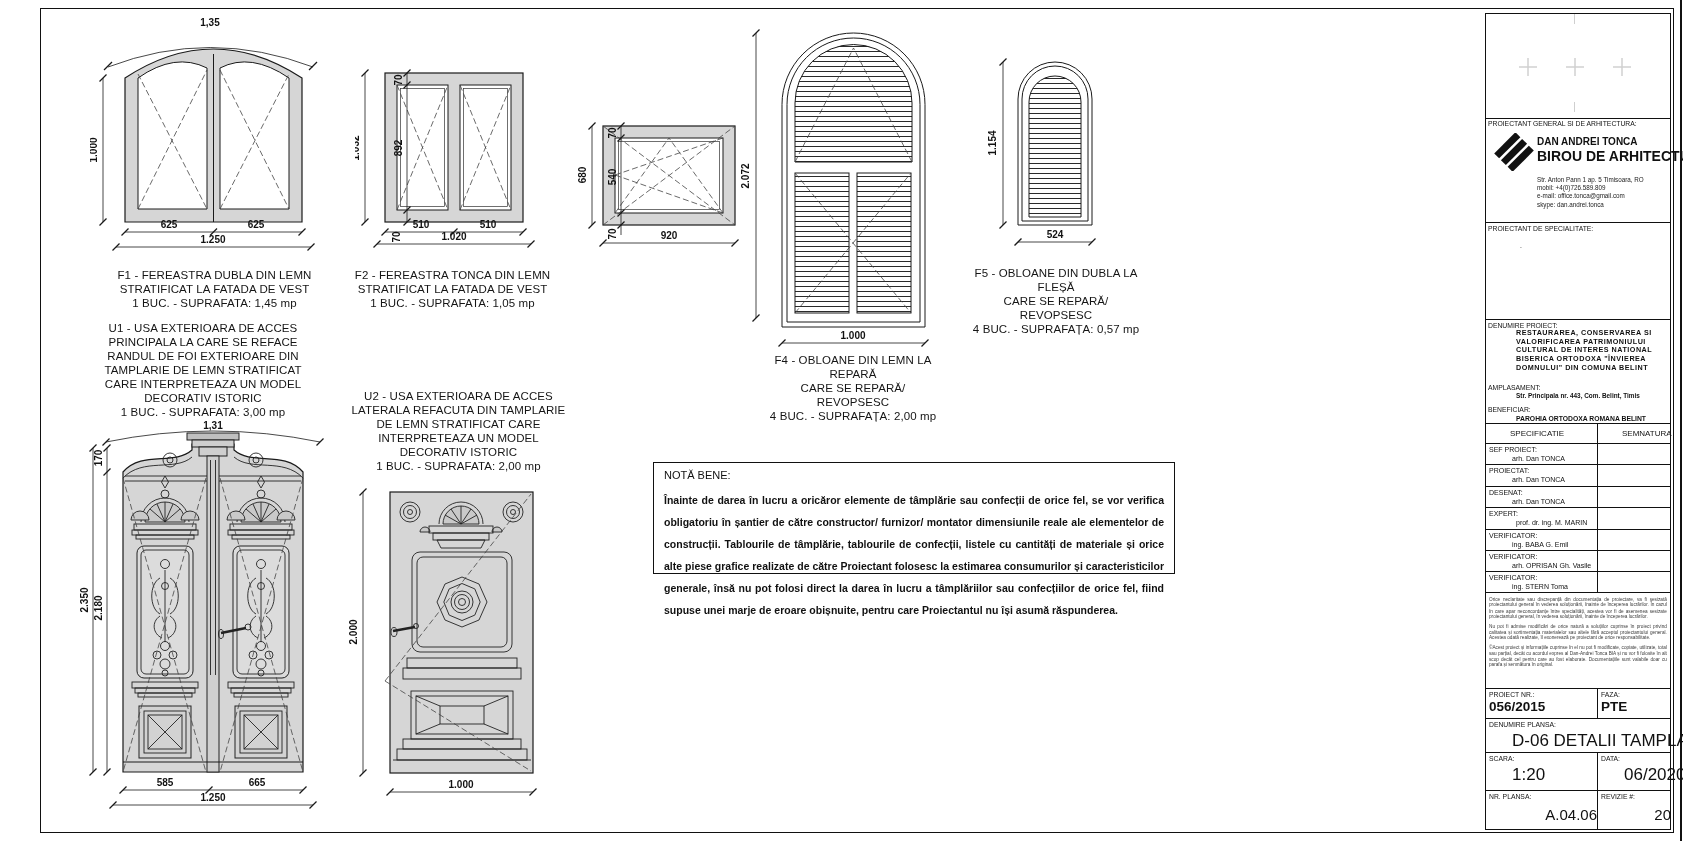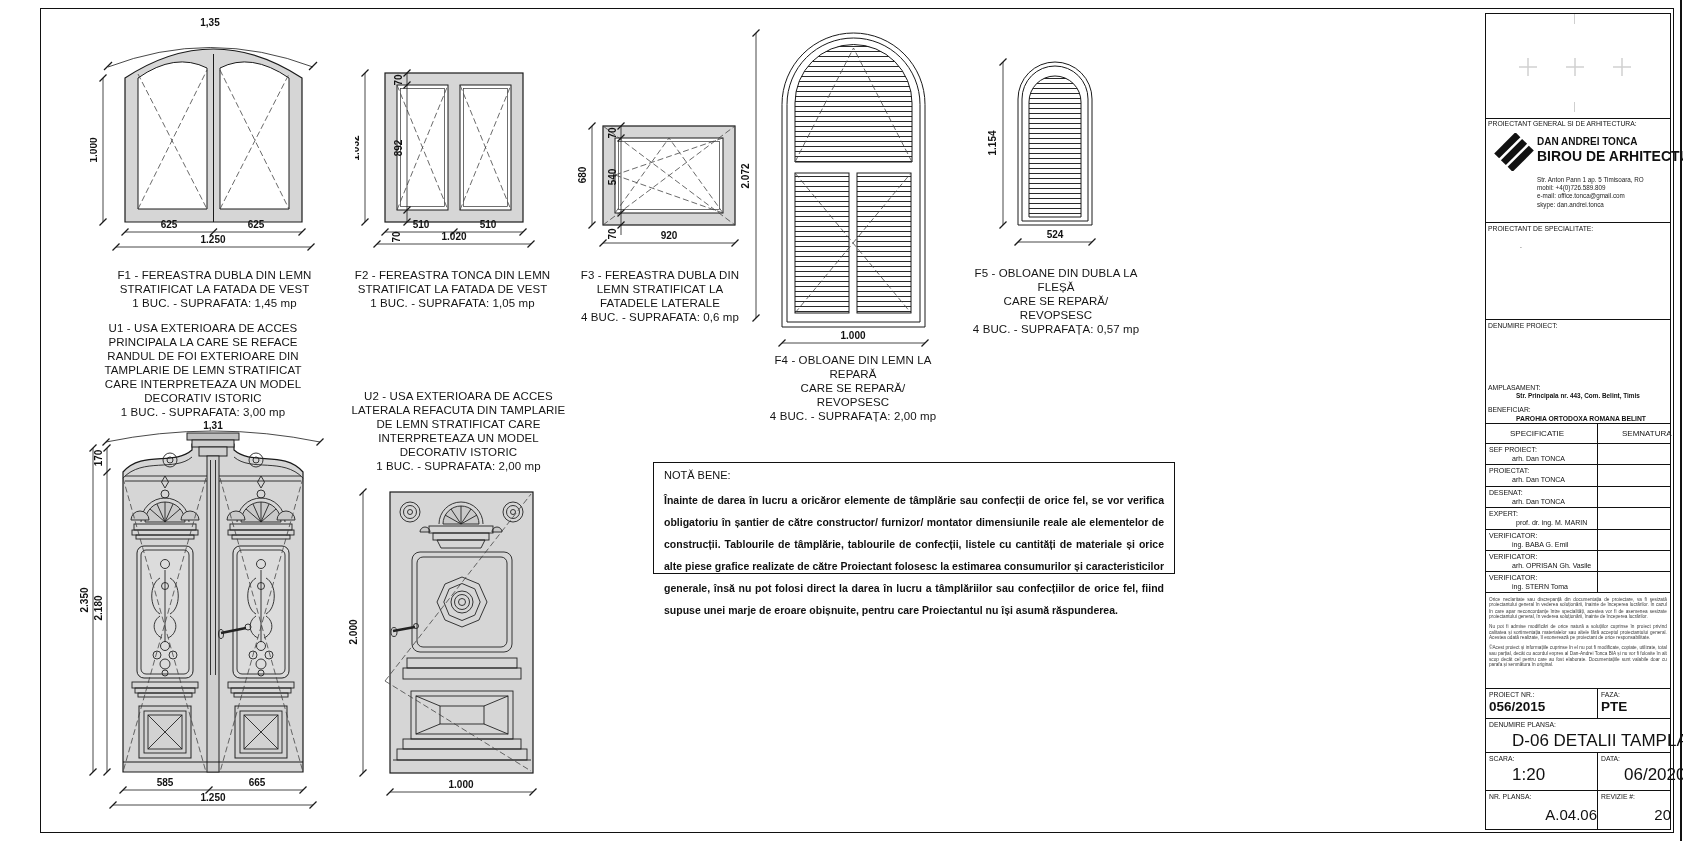--- a/index.html
+++ b/index.html
@@ -364,26 +364,20 @@
   <div class="cap" style="left:102px;top:268px;width:225px">
     <div>F1 - FEREASTRA DUBLA DIN LEMN</div>
     <div>STRATIFICAT LA FATADA DE VEST</div>
     <div>1 BUC. - SUPRAFATA: 1,45 mp</div>
   </div>
   <div class="cap" style="left:340px;top:268px;width:225px">
     <div>F2 - FEREASTRA TONCA DIN LEMN</div>
     <div>STRATIFICAT LA FATADA DE VEST</div>
     <div>1 BUC. - SUPRAFATA: 1,05 mp</div>
   </div>
-  <div class="cap" style="left:555px;top:268px;width:210px">
-    <div>F3 - FEREASTRA DUBLA DIN</div>
-    <div>LEMN STRATIFICAT LA</div>
-    <div>FATADELE LATERALE</div>
-    <div>4 BUC. - SUPRAFATA: 0,6 mp</div>
-  </div>
   <div class="cap" style="left:743px;top:353px;width:220px">
     <div>F4 - OBLOANE DIN LEMN LA</div>
     <div>REPARĂ</div>
     <div>CARE SE REPARĂ/</div>
     <div>REVOPSESC</div>
     <div>4 BUC. - SUPRAFAȚA: 2,00 mp</div>
   </div>
   <div class="cap" style="left:950px;top:266px;width:212px">
     <div>F5 - OBLOANE DIN DUBLA LA</div>
     <div>FLEȘĂ</div>
@@ -463,20 +457,27 @@
     <div>Str. Anton Pann 1 ap. 5 Timisoara, RO</div>
     <div>mobil: +4(0)726.589.809</div>
     <div>e-mail: office.tonca@gmail.com</div>
     <div>skype: dan.andrei.tonca</div>
   </div>
 
   <div class="lbl" style="left:1488px;top:225px">PROIECTANT DE SPECIALITATE:</div>
   <div class="lbl" style="left:1520px;top:242px">.</div>
 
   <div class="lbl" style="left:1488px;top:322px">DENUMIRE PROIECT:</div>
+  <div class="proj-lines">
+    <div>RESTAURAREA, CONSERVAREA SI</div>
+    <div>VALORIFICAREA PATRIMONIULUI</div>
+    <div>CULTURAL DE INTERES NATIONAL</div>
+    <div>BISERICA ORTODOXA "ÎNVIEREA</div>
+    <div>DOMNULUI" DIN COMUNA BELINT</div>
+  </div>
   <div class="lbl" style="left:1488px;top:384px">AMPLASAMENT:</div>
   <div class="val-b" style="left:1516px;top:392px">Str. Principala nr. 443, Com. Belint, Timis</div>
   <div class="lbl" style="left:1488px;top:406px">BENEFICIAR:</div>
   <div class="val-b" style="left:1516px;top:415px;font-size:6.8px">PAROHIA ORTODOXA ROMANA BELINT</div>
 
   <div class="hdr8" style="left:1489px;top:429px">SPECIFICATIE</div>
   <div class="hdr8" style="left:1601px;top:429px">SEMNATURA</div>
 
   <div class="role" style="left:1489px;top:446px">SEF PROIECT:</div>
   <div class="pname" style="left:1512px;top:455px">arh. Dan TONCA</div>

